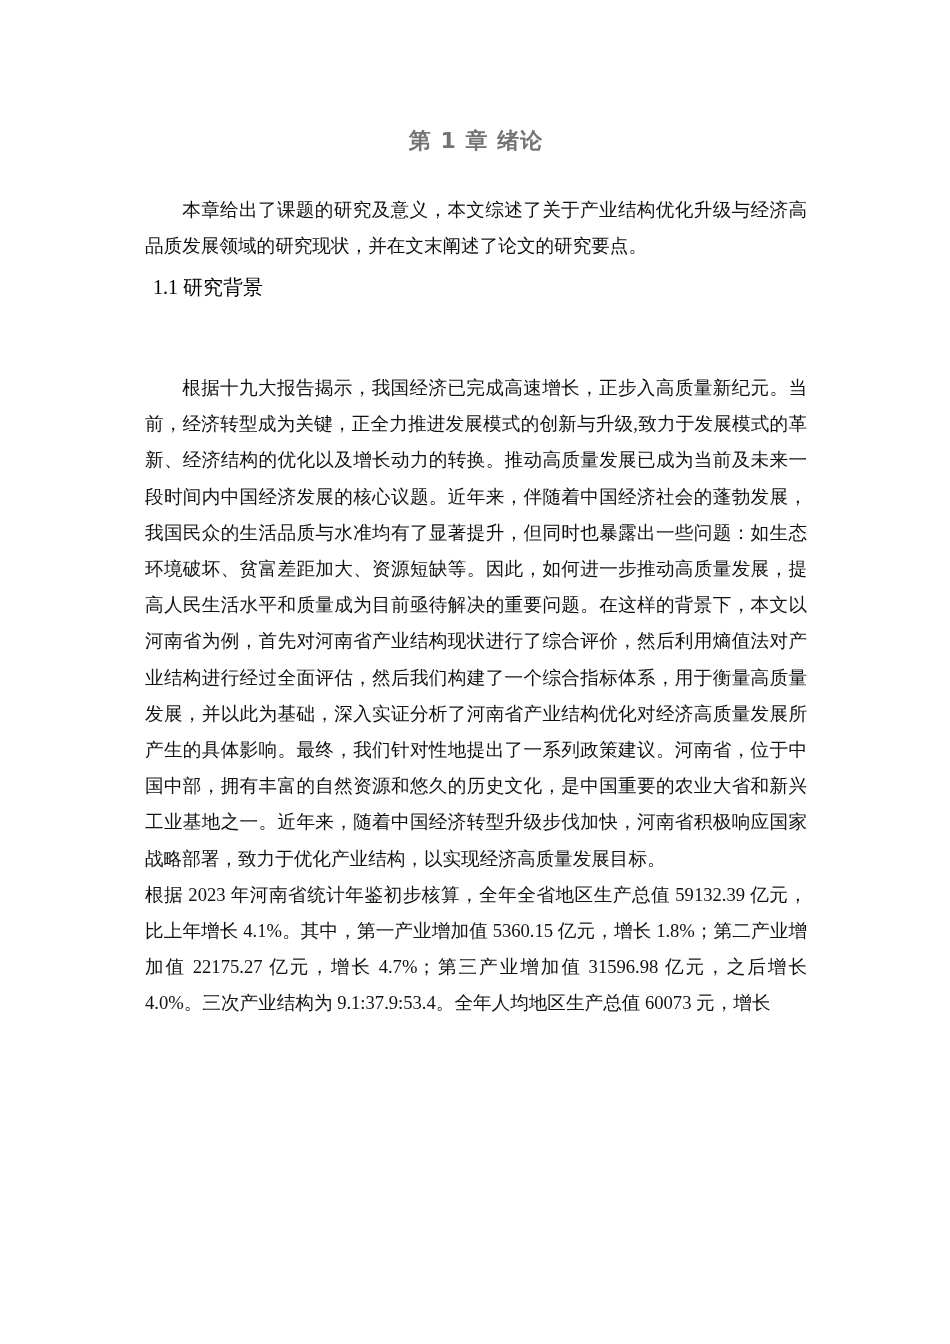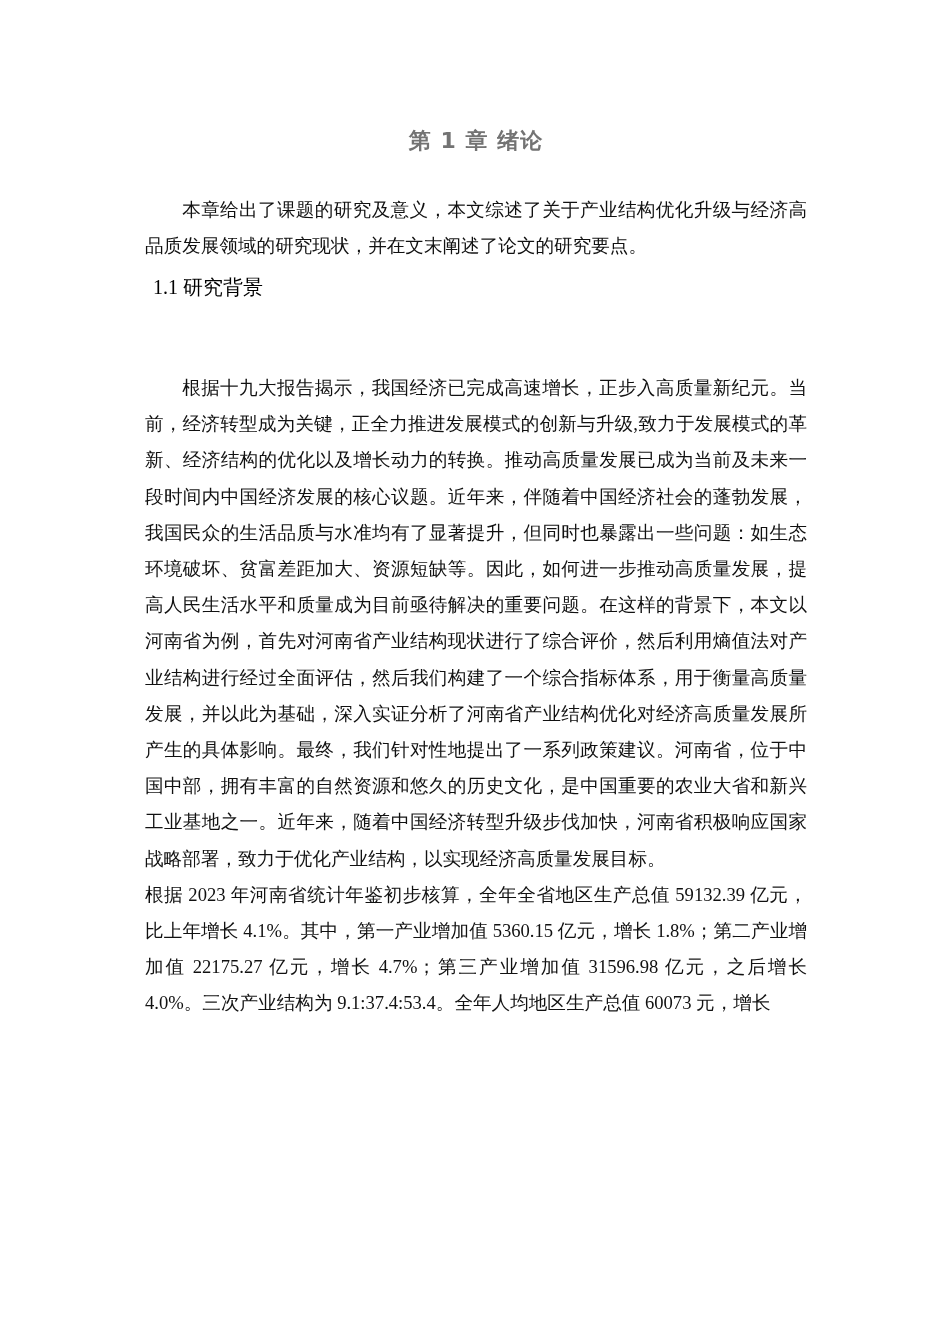--- a/index.html
+++ b/index.html
@@ -75,15 +75,15 @@
   <h1 class="chapter-title" style="margin:0;">第 1 章  绪论</h1>
 
   <div class="intro">
     <p>本章给出了课题的研究及意义，本文综述了关于产业结构优化升级与经济高品质发展领域的研究现状，并在文末阐述了论文的研究要点。</p>
   </div>
 
   <h2 class="section-heading" style="margin:8px;font-weight:normal;">1.1 研究背景</h2>
 
   <div class="body-block">
     <p>根据十九大报告揭示，我国经济已完成高速增长，正步入高质量新纪元。当前，经济转型成为关键，正全力推进发展模式的创新与升级,致力于发展模式的革新、经济结构的优化以及增长动力的转换。推动高质量发展已成为当前及未来一段时间内中国经济发展的核心议题。近年来，伴随着中国经济社会的蓬勃发展，我国民众的生活品质与水准均有了显著提升，但同时也暴露出一些问题：如生态环境破坏、贫富差距加大、资源短缺等。因此，如何进一步推动高质量发展，提高人民生活水平和质量成为目前亟待解决的重要问题。在这样的背景下，本文以河南省为例，首先对河南省产业结构现状进行了综合评价，然后利用熵值法对产业结构进行经过全面评估，然后我们构建了一个综合指标体系，用于衡量高质量发展，并以此为基础，深入实证分析了河南省产业结构优化对经济高质量发展所产生的具体影响。最终，我们针对性地提出了一系列政策建议。河南省，位于中国中部，拥有丰富的自然资源和悠久的历史文化，是中国重要的农业大省和新兴工业基地之一。近年来，随着中国经济转型升级步伐加快，河南省积极响应国家战略部署，致力于优化产业结构，以实现经济高质量发展目标。</p>
-    <p class="no-indent">根据 2023 年河南省统计年鉴初步核算，全年全省地区生产总值 59132.39 亿元，比上年增长 4.1%。其中，第一产业增加值 5360.15 亿元，增长 1.8%；第二产业增加值 22175.27 亿元，增长 4.7%；第三产业增加值 31596.98 亿元，之后增长 4.0%。三次产业结构为 9.1:37.4:53.4。全年人均地区生产总值 60073 元，增长</p>
+    <p class="no-indent">根据 2023 年河南省统计年鉴初步核算，全年全省地区生产总值 59132.39 亿元，比上年增长 4.1%。其中，第一产业增加值 5360.15 亿元，增长 1.8%；第二产业增加值 22175.27 亿元，增长 4.7%；第三产业增加值 31596.98 亿元，之后增长 4.0%。三次产业结构为 9.1:37.9:53.4。全年人均地区生产总值 60073 元，增长</p>
   </div>
 </div>
 
 </body></html>

